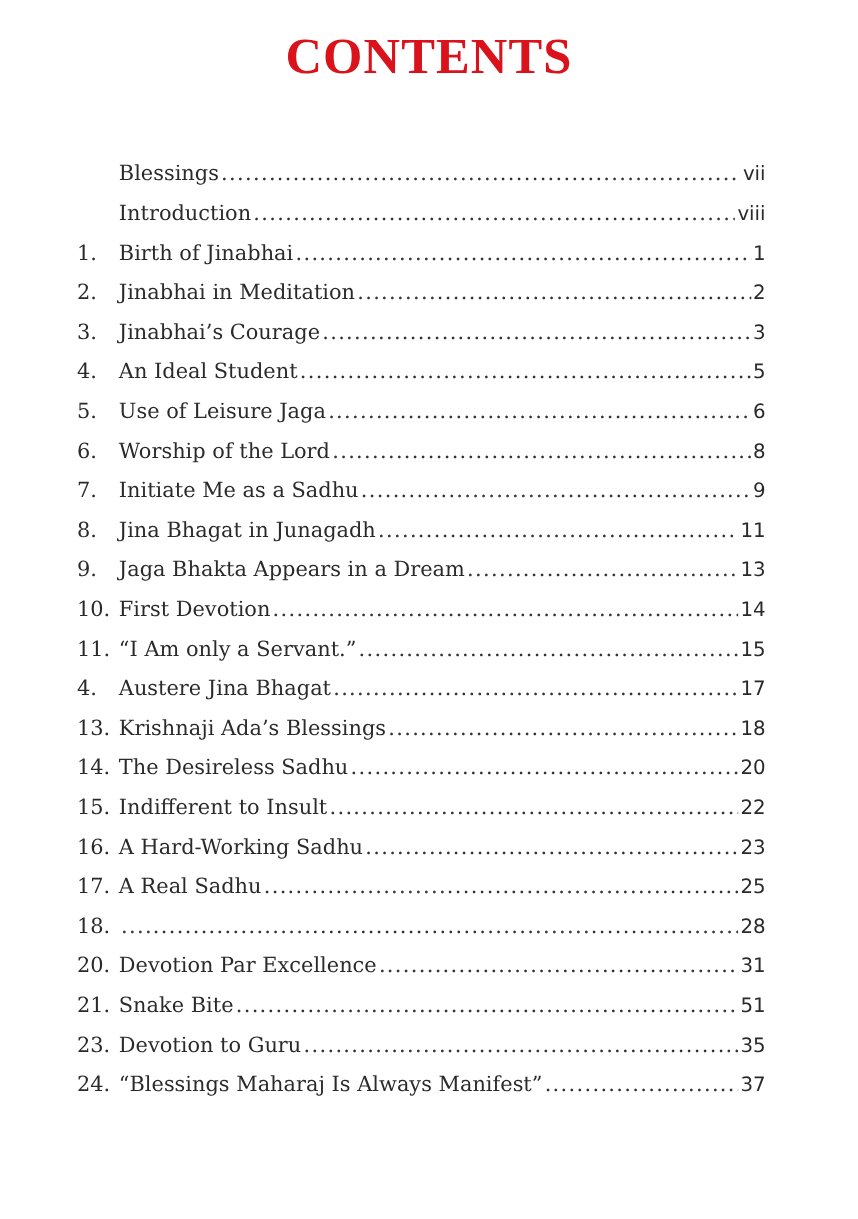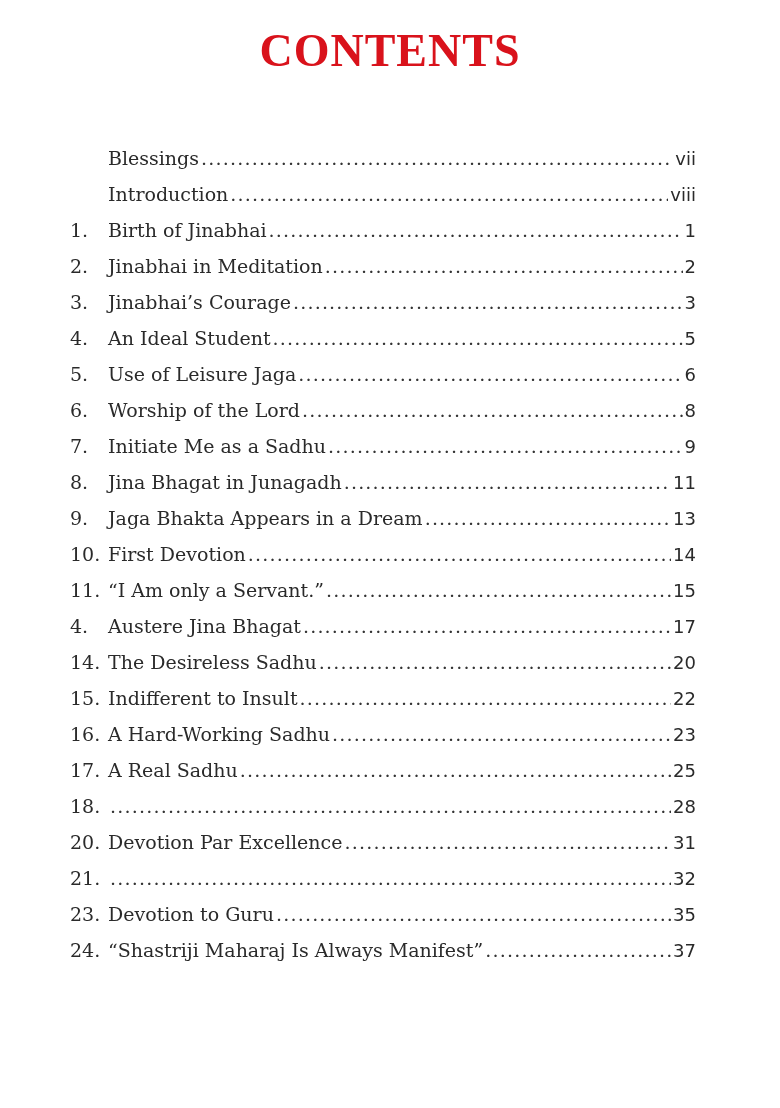--- a/index.html
+++ b/index.html
@@ -100,20 +100,26 @@
       <span class="dots"></span>
       <span class="page">15</span>
     </li>
   <li class="row">
       <span class="num">4.</span>
       <span class="label">Austere Jina Bhagat</span>
       <span class="dots"></span>
       <span class="page">17</span>
     </li>
   <li class="row">
+      <span class="num">13.</span>
+      <span class="label">Krishnaji Ada’s Blessings</span>
+      <span class="dots"></span>
+      <span class="page">18</span>
+    </li>
+  <li class="row">
       <span class="num">14.</span>
       <span class="label">The Desireless Sadhu</span>
       <span class="dots"></span>
       <span class="page">20</span>
     </li>
   <li class="row">
       <span class="num">15.</span>
       <span class="label">Indifferent to Insult</span>
       <span class="dots"></span>
       <span class="page">22</span>
@@ -136,28 +142,29 @@
       <span class="page">28</span>
     </li>
   <li class="row">
       <span class="num">20.</span>
       <span class="label">Devotion Par Excellence</span>
       <span class="dots"></span>
       <span class="page">31</span>
     </li>
   <li class="row">
       <span class="num">21.</span>
+      <span class="label">Snake Bite</span>
       <span class="dots"></span>
-      <span class="page">32</span>
+      <span class="page">51</span>
     </li>
   <li class="row">
       <span class="num">23.</span>
       <span class="label">Devotion to Guru</span>
       <span class="dots"></span>
       <span class="page">35</span>
     </li>
   <li class="row">
       <span class="num">24.</span>
-      <span class="label">“Shastriji Maharaj Is Always Manifest”</span>
+      <span class="label">“Blessings Maharaj Is Always Manifest”</span>
       <span class="dots"></span>
       <span class="page">37</span>
     </li>
 </ul>
 
 </body></html>

